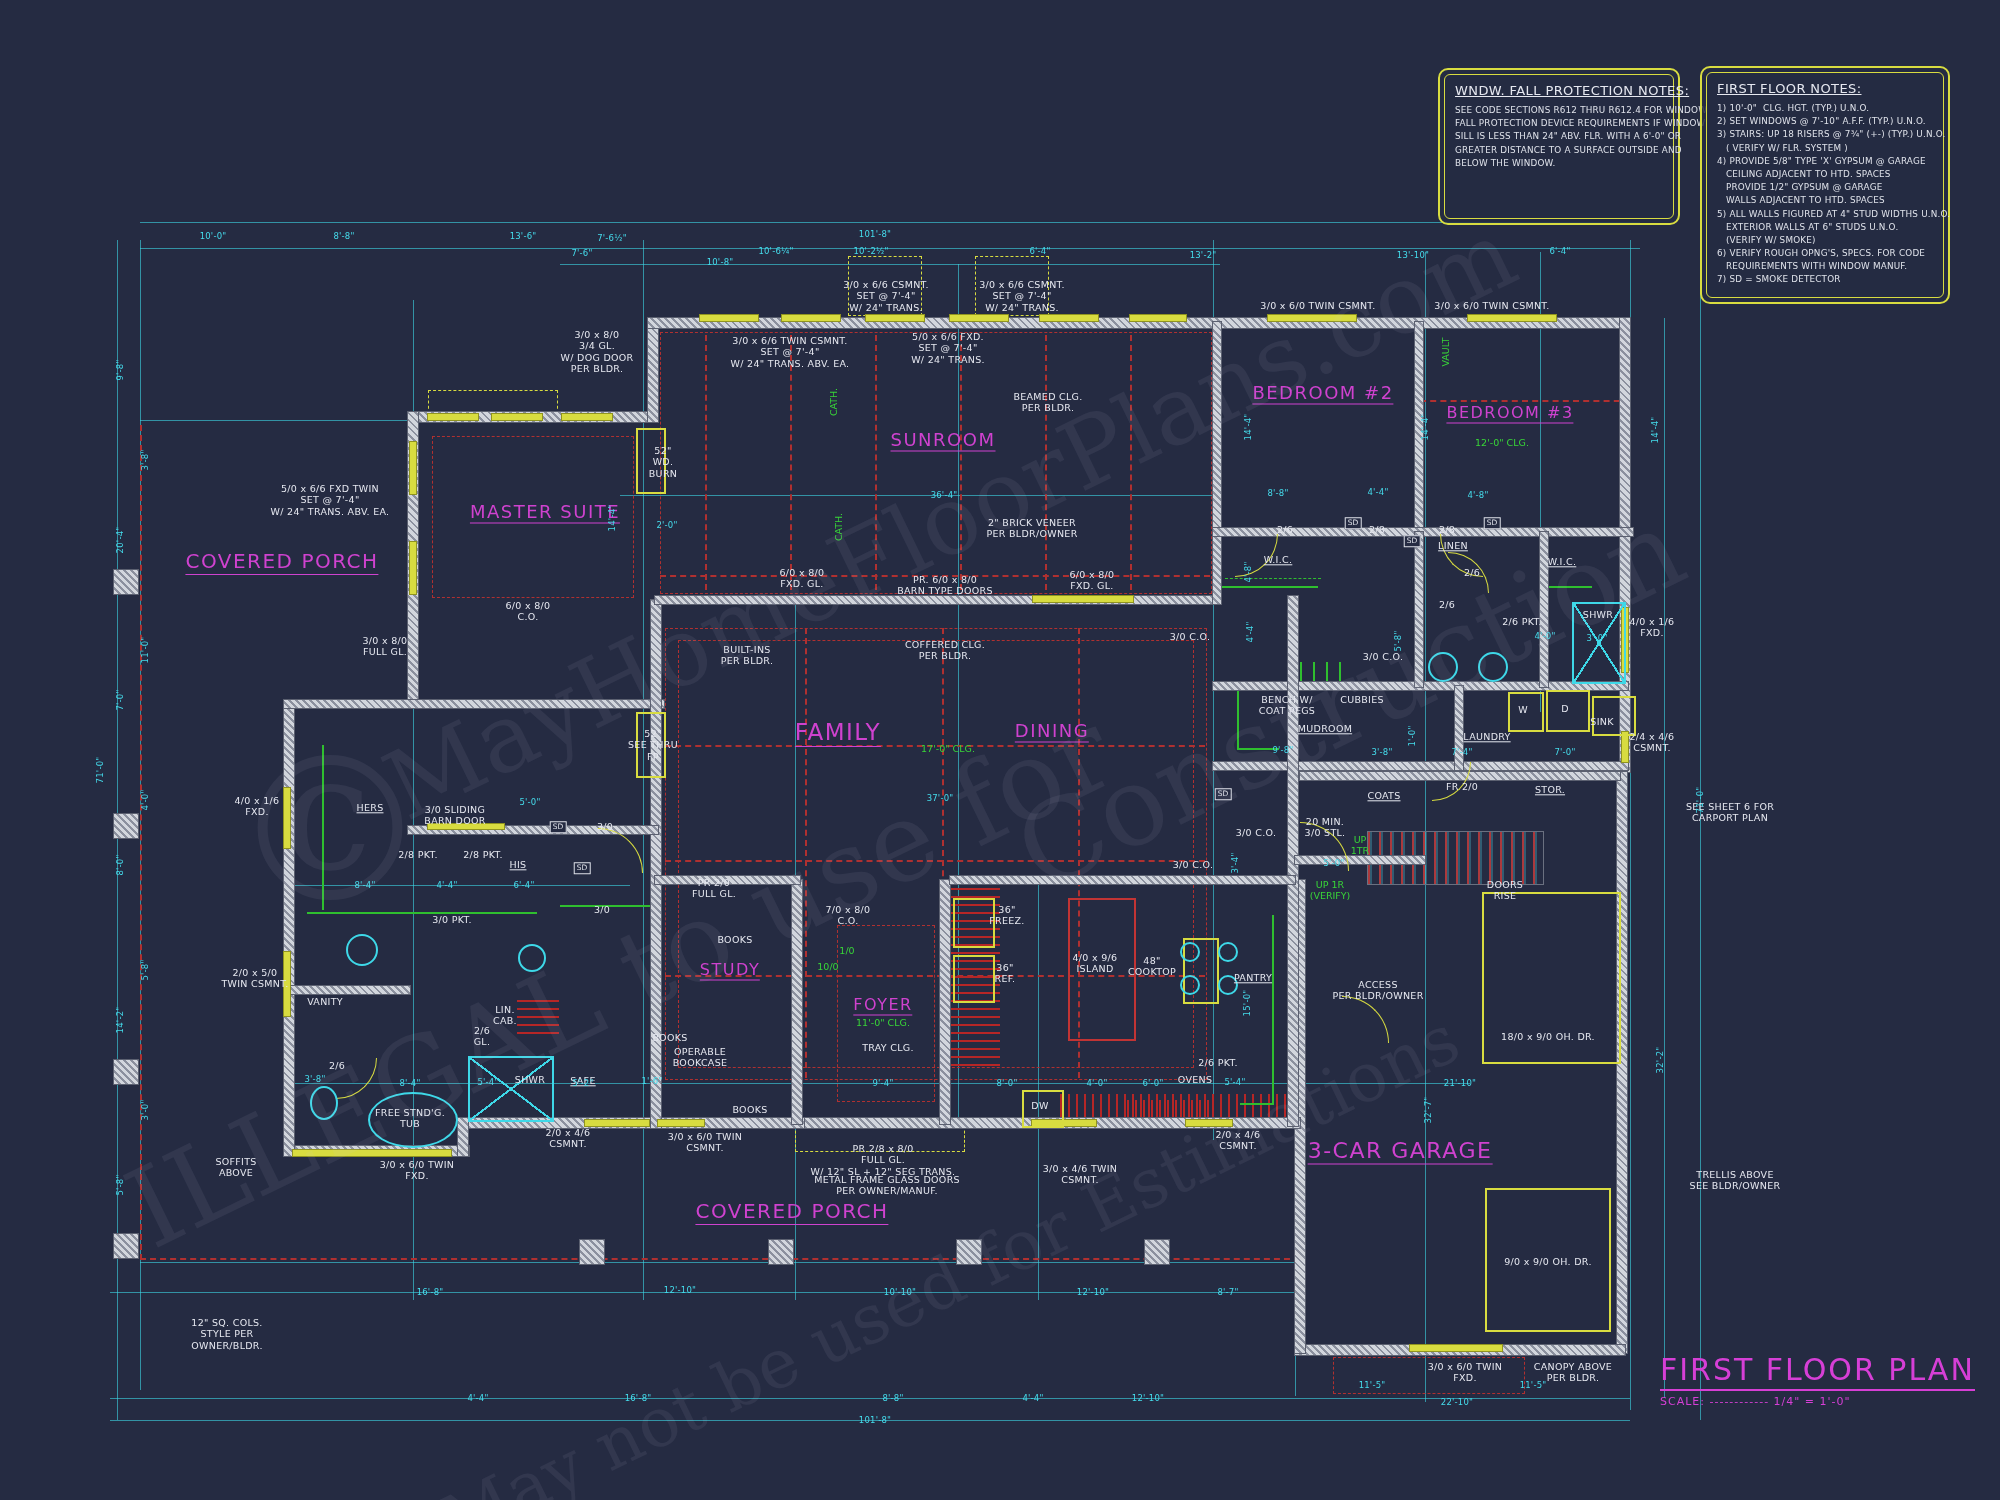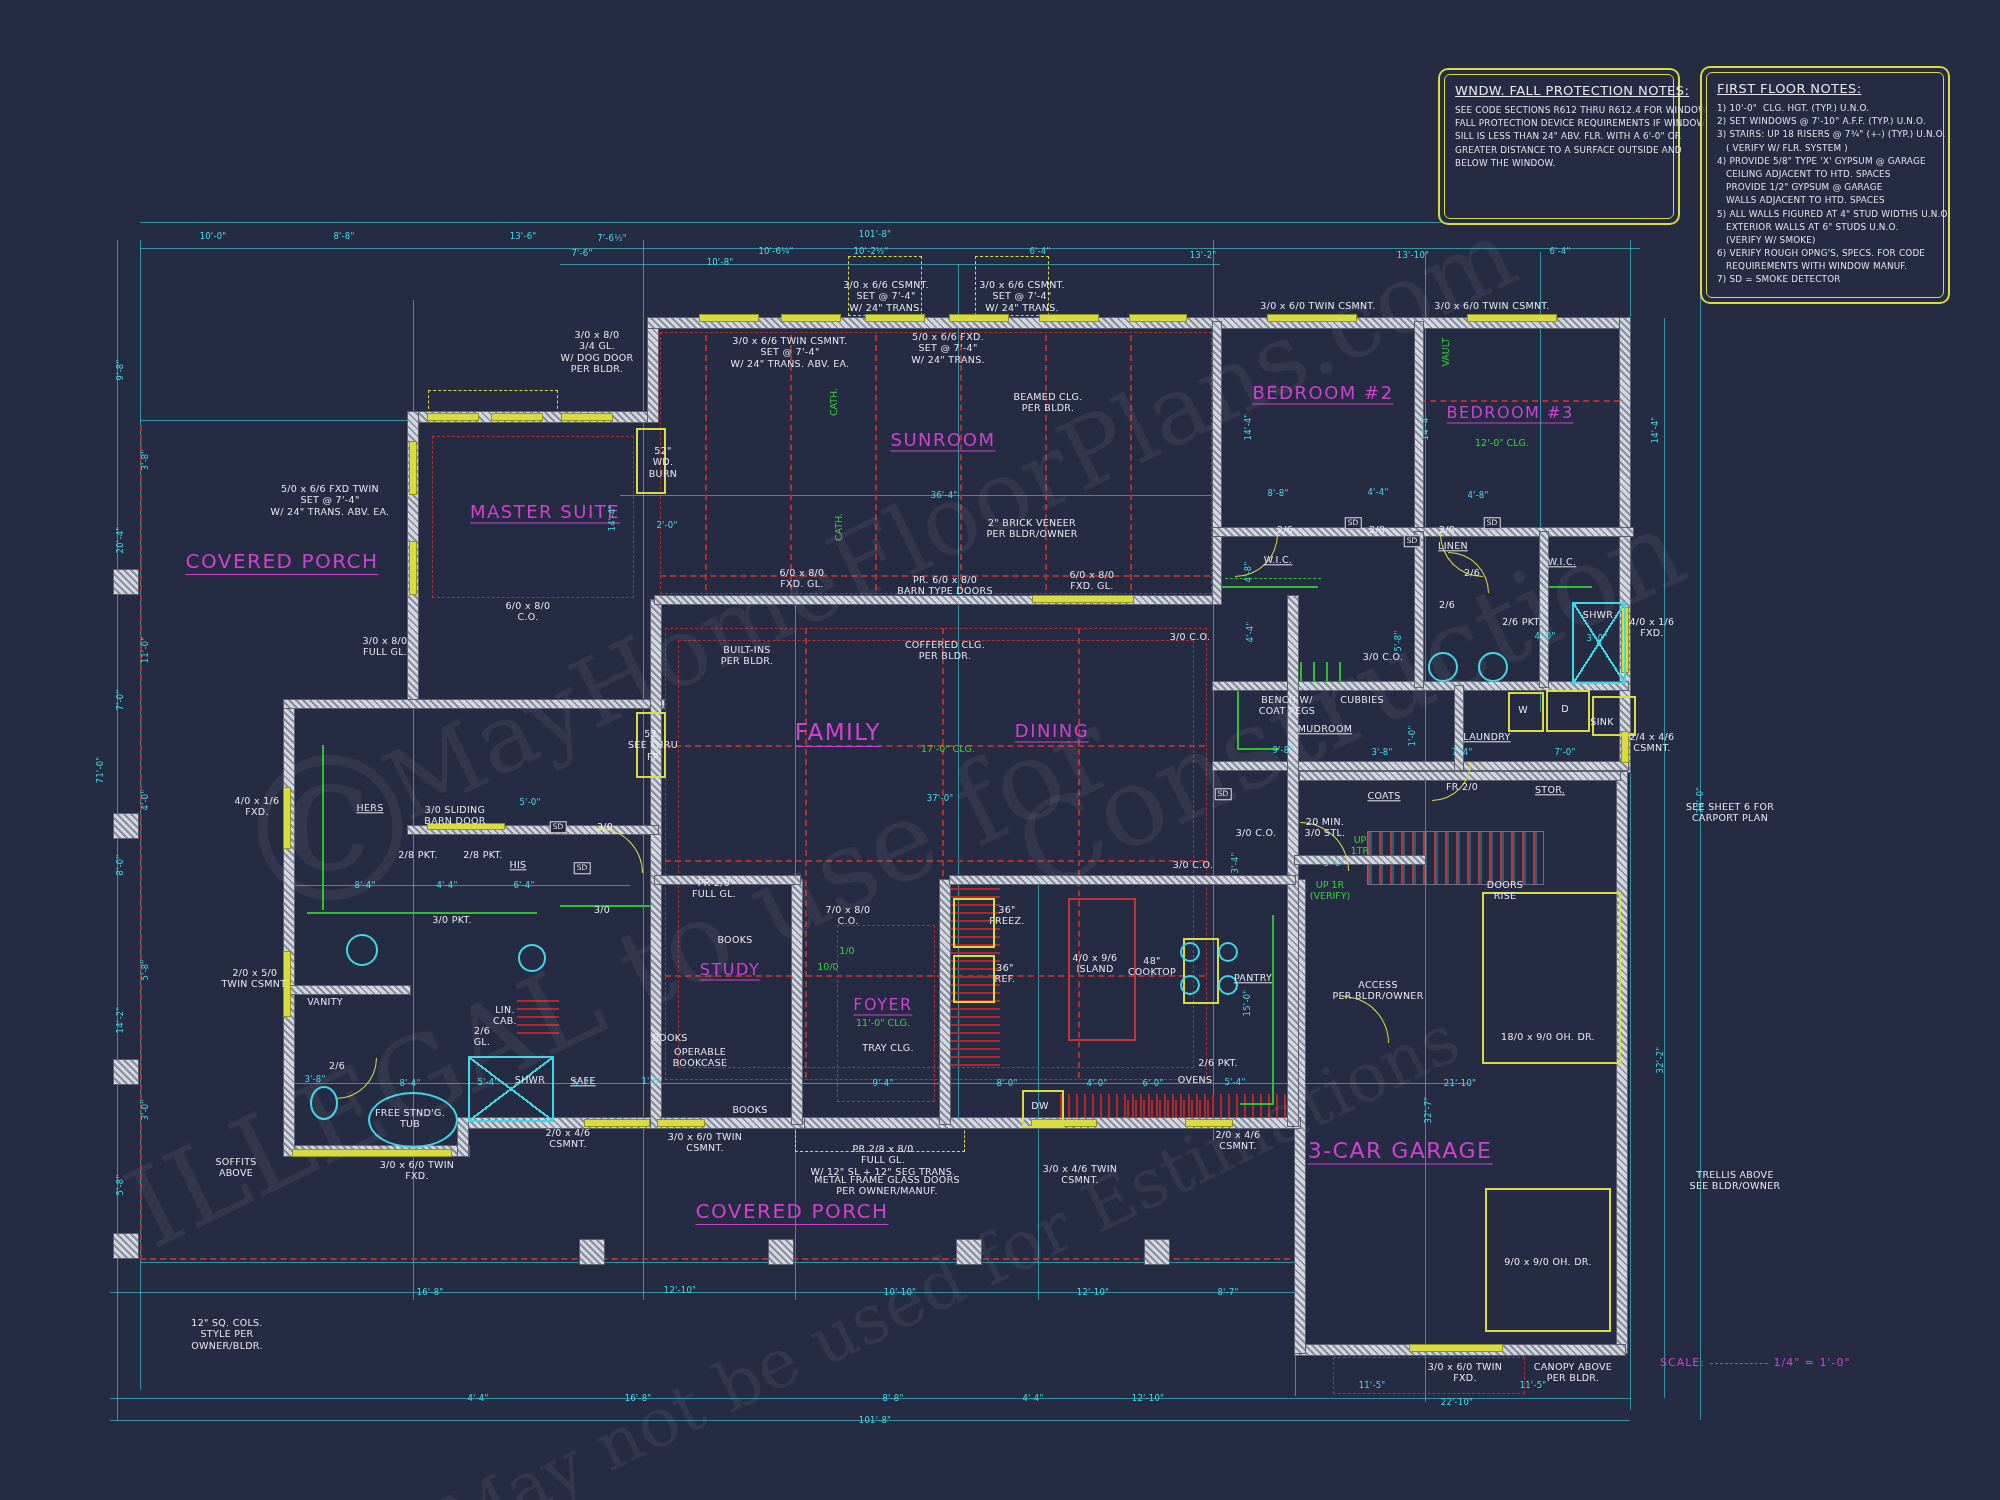--- a/index.html
+++ b/index.html
@@ -78,20 +78,21 @@
           <div class="note-line">5) ALL WALLS FIGURED AT 4" STUD WIDTHS U.N.O.</div>
           <div class="note-line">   EXTERIOR WALLS AT 6" STUDS U.N.O.</div>
           <div class="note-line">   (VERIFY W/ SMOKE)</div>
           <div class="note-line">6) VERIFY ROUGH OPNG'S, SPECS. FOR CODE</div>
           <div class="note-line">   REQUIREMENTS WITH WINDOW MANUF.</div>
           <div class="note-line">7) SD = SMOKE DETECTOR</div>
         </div>
     </div>
   </div>
   <div class="titleblock" style="left:1660px;top:1352px">
+    <div class="tb-title">FIRST FLOOR PLAN</div>
     <div class="tb-scale">SCALE: ------------ 1/4" = 1'-0"</div>
   </div>
 <div class="cl" style="left: 140px; top: 222px; width: 1500px; height: 1px;"></div>
     <div class="cl" style="left: 140px; top: 248px; width: 1500px; height: 1px;"></div>
     <div class="cl" style="left: 560px; top: 264px; width: 660px; height: 1px;"></div>
     <div class="cl" style="left: 140px; top: 420px; width: 272px; height: 1px;"></div>
     <div class="cl" style="left: 620px; top: 495px; width: 600px; height: 1px;"></div>
     <div class="cl" style="left: 290px; top: 885px; width: 340px; height: 1px;"></div>
     <div class="cl" style="left: 290px; top: 1083px; width: 1180px; height: 1px;"></div>
     <div class="cl" style="left: 140px; top: 1262px; width: 1165px; height: 1px;"></div>

